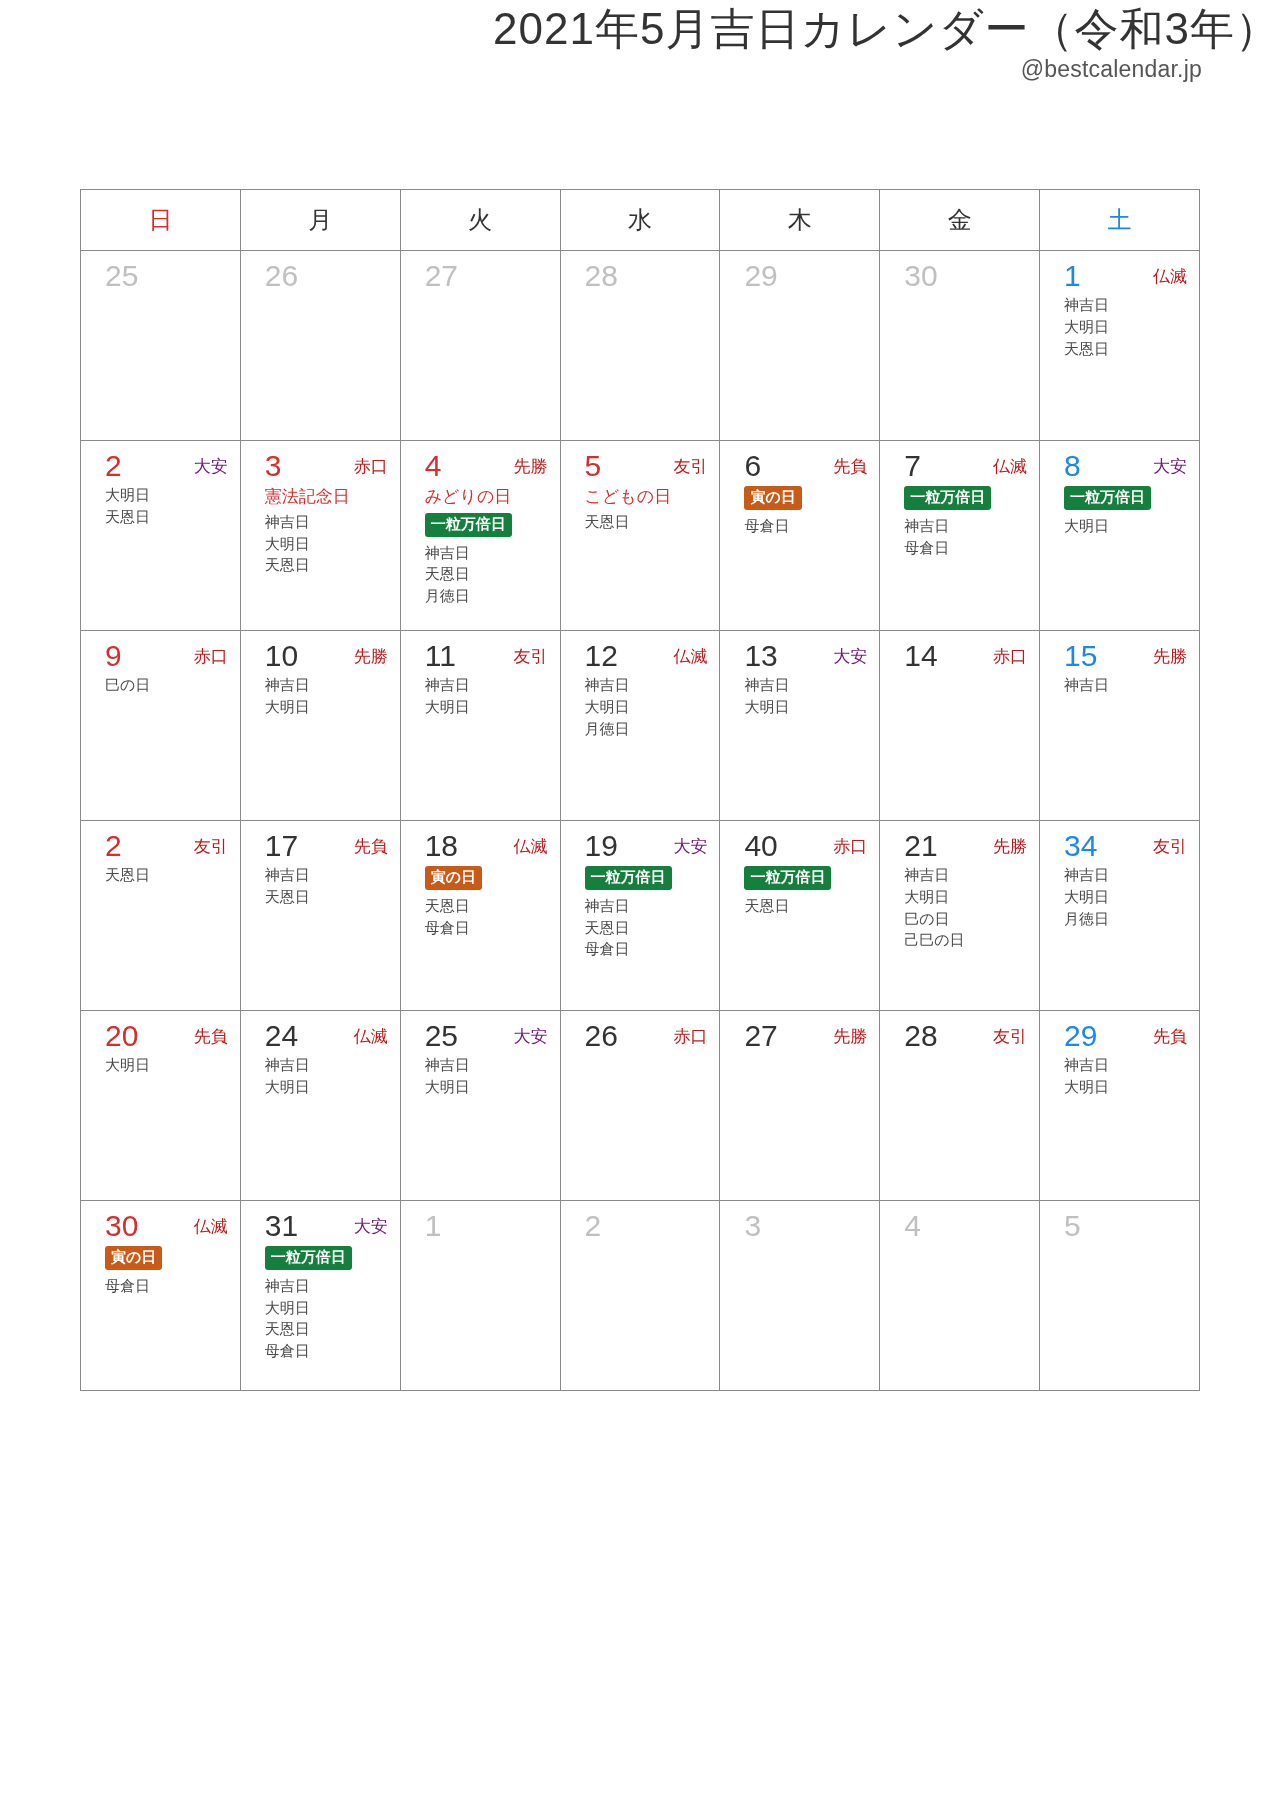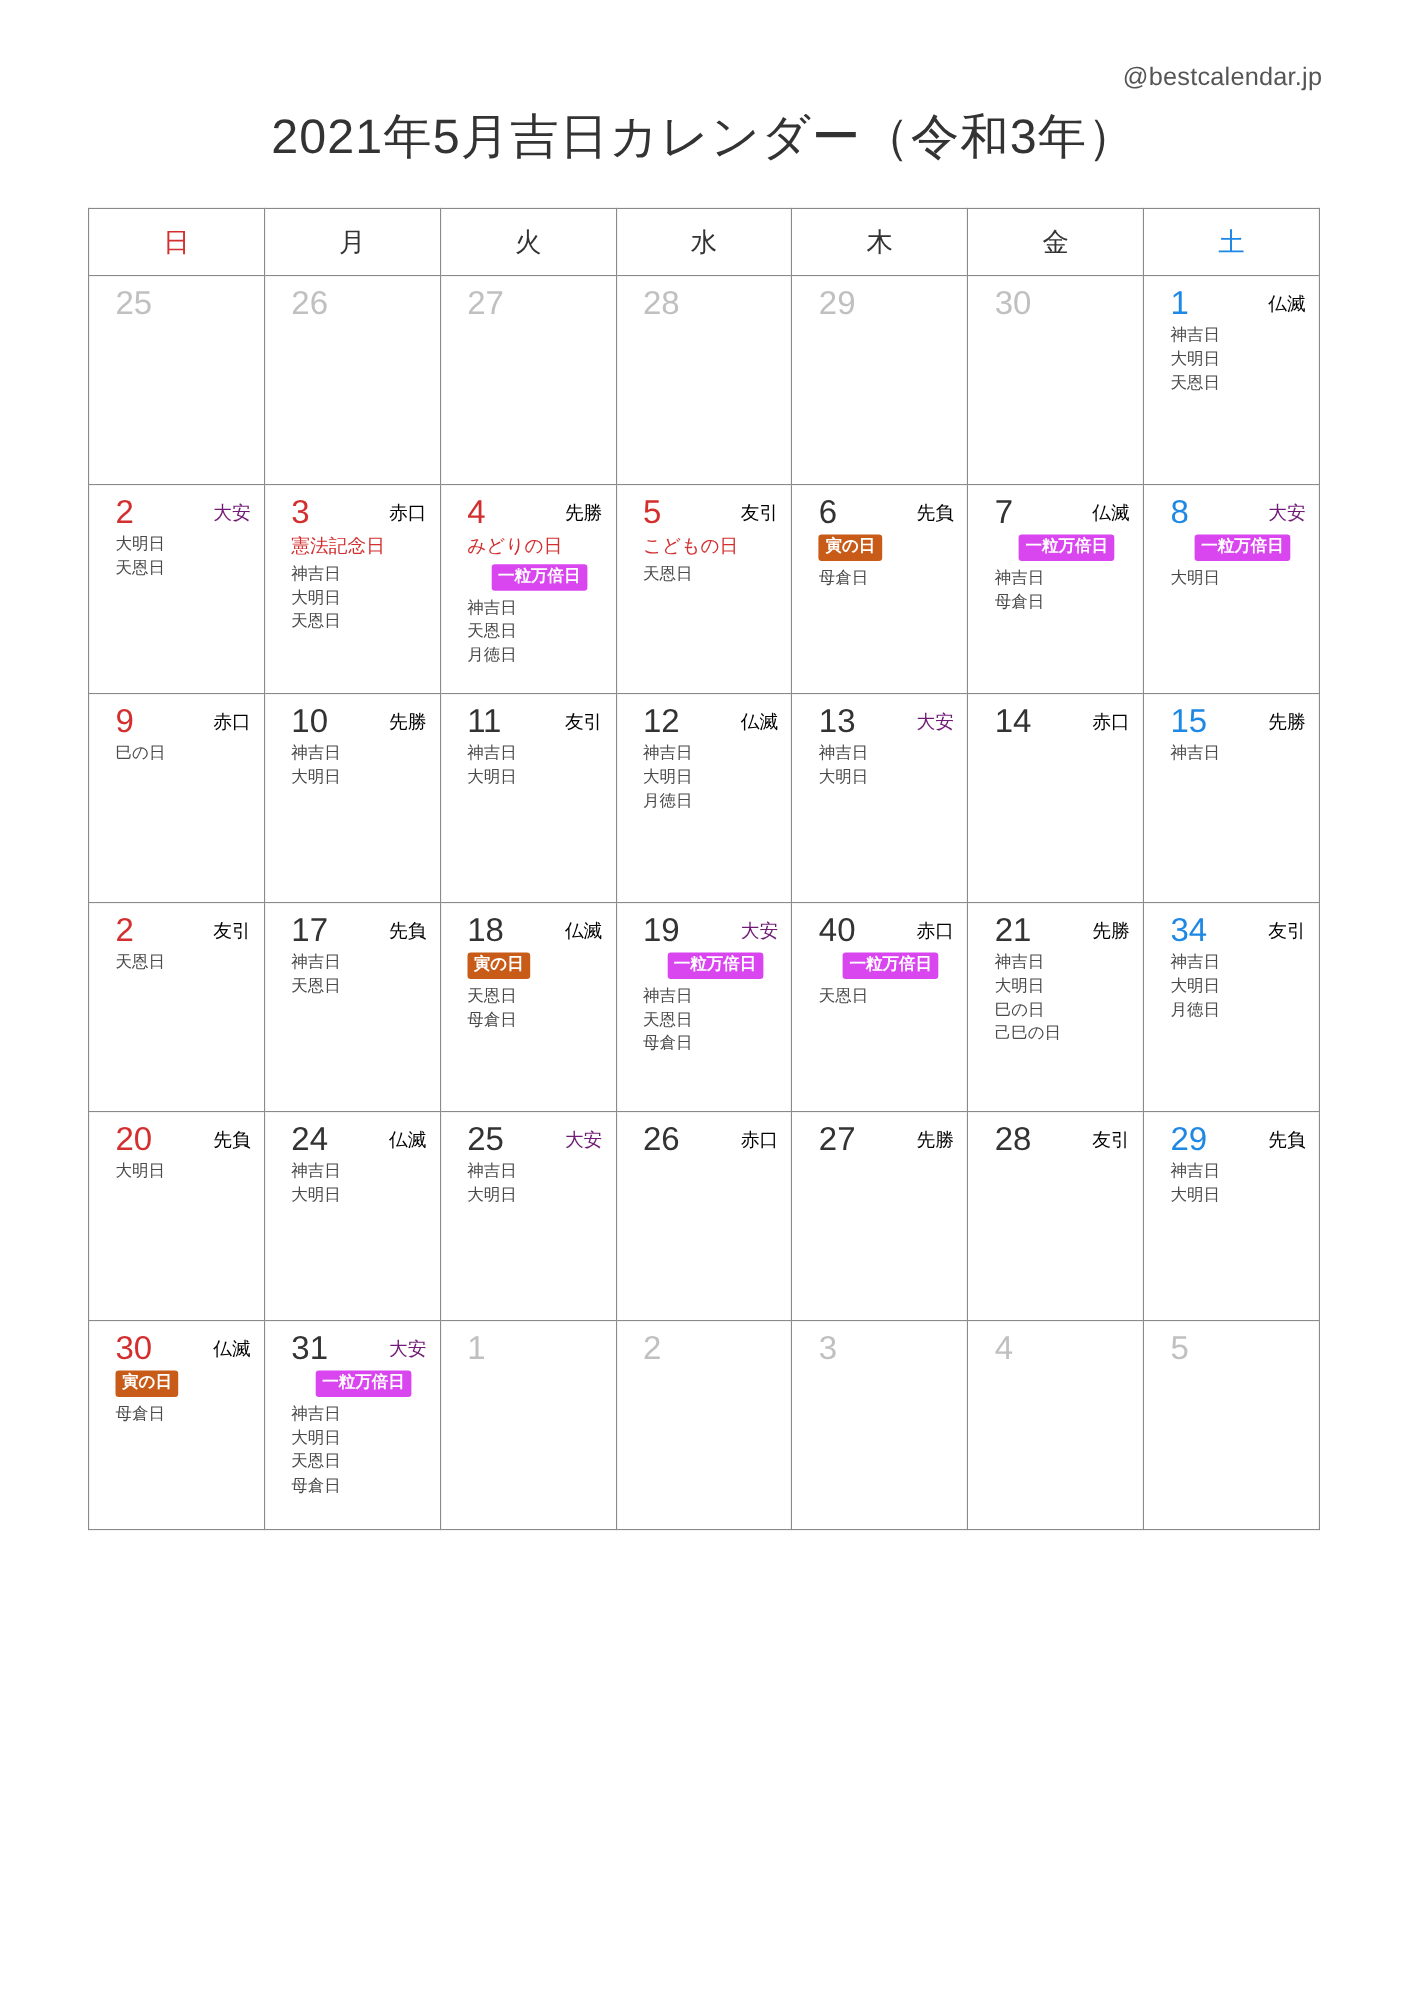--- a/index.html
+++ b/index.html
@@ -17,25 +17,24 @@
   }
   .watermark {
     position: absolute;
     top: 56px;
     right: 78px;
     font-size: 23px;
     color: #555555;
     letter-spacing: 0.2px;
   }
   .title {
-    text-align: center;
+    text-align: right;
     font-size: 44px;
     color: #333333;
     margin: 0;
-    padding-top: 95px;
     font-weight: normal;
     letter-spacing: 1px;
   }
   .calendar {
     position: absolute;
     left: 80px;
     top: 189px;
     width: 1120px;
     border-collapse: collapse;
     table-layout: fixed;
@@ -75,21 +74,21 @@
     display: inline-block;
   }
   .daynum.sun { color: #d32f2f; }
   .daynum.sat { color: #1e88e5; }
   .daynum.other { color: #c0c0c0; }
   .rokuyo {
     position: absolute;
     top: 14px;
     right: 12px;
     font-size: 17px;
-    color: #000000;
+    color: #b91c1c;
   }
   .rokuyo.taian { color: #701a75; }
   .holiday-name {
     font-size: 17px;
     color: #d32f2f;
     margin-top: 4px;
     line-height: 1.35;
   }
   .tags {
     margin-top: 4px;
@@ -97,21 +96,21 @@
   }
   .tag {
     display: inline-block;
     color: #ffffff;
     font-size: 15px;
     line-height: 1.25;
     padding: 2px 6px 3px 6px;
     border-radius: 3px;
     margin-bottom: 3px;
   }
-  .tag.ichiryu { background: #d946ef; margin-left: 22px; }
+  .tag.ichiryu { background: #15803d; }
   .tag.tora { background: #c75b17; }
   .notes {
     font-size: 15px;
     color: #4a4a4a;
     line-height: 1.45;
     margin-top: 2px;
   }
   .notes div { white-space: nowrap; }
 </style>
 </head>

